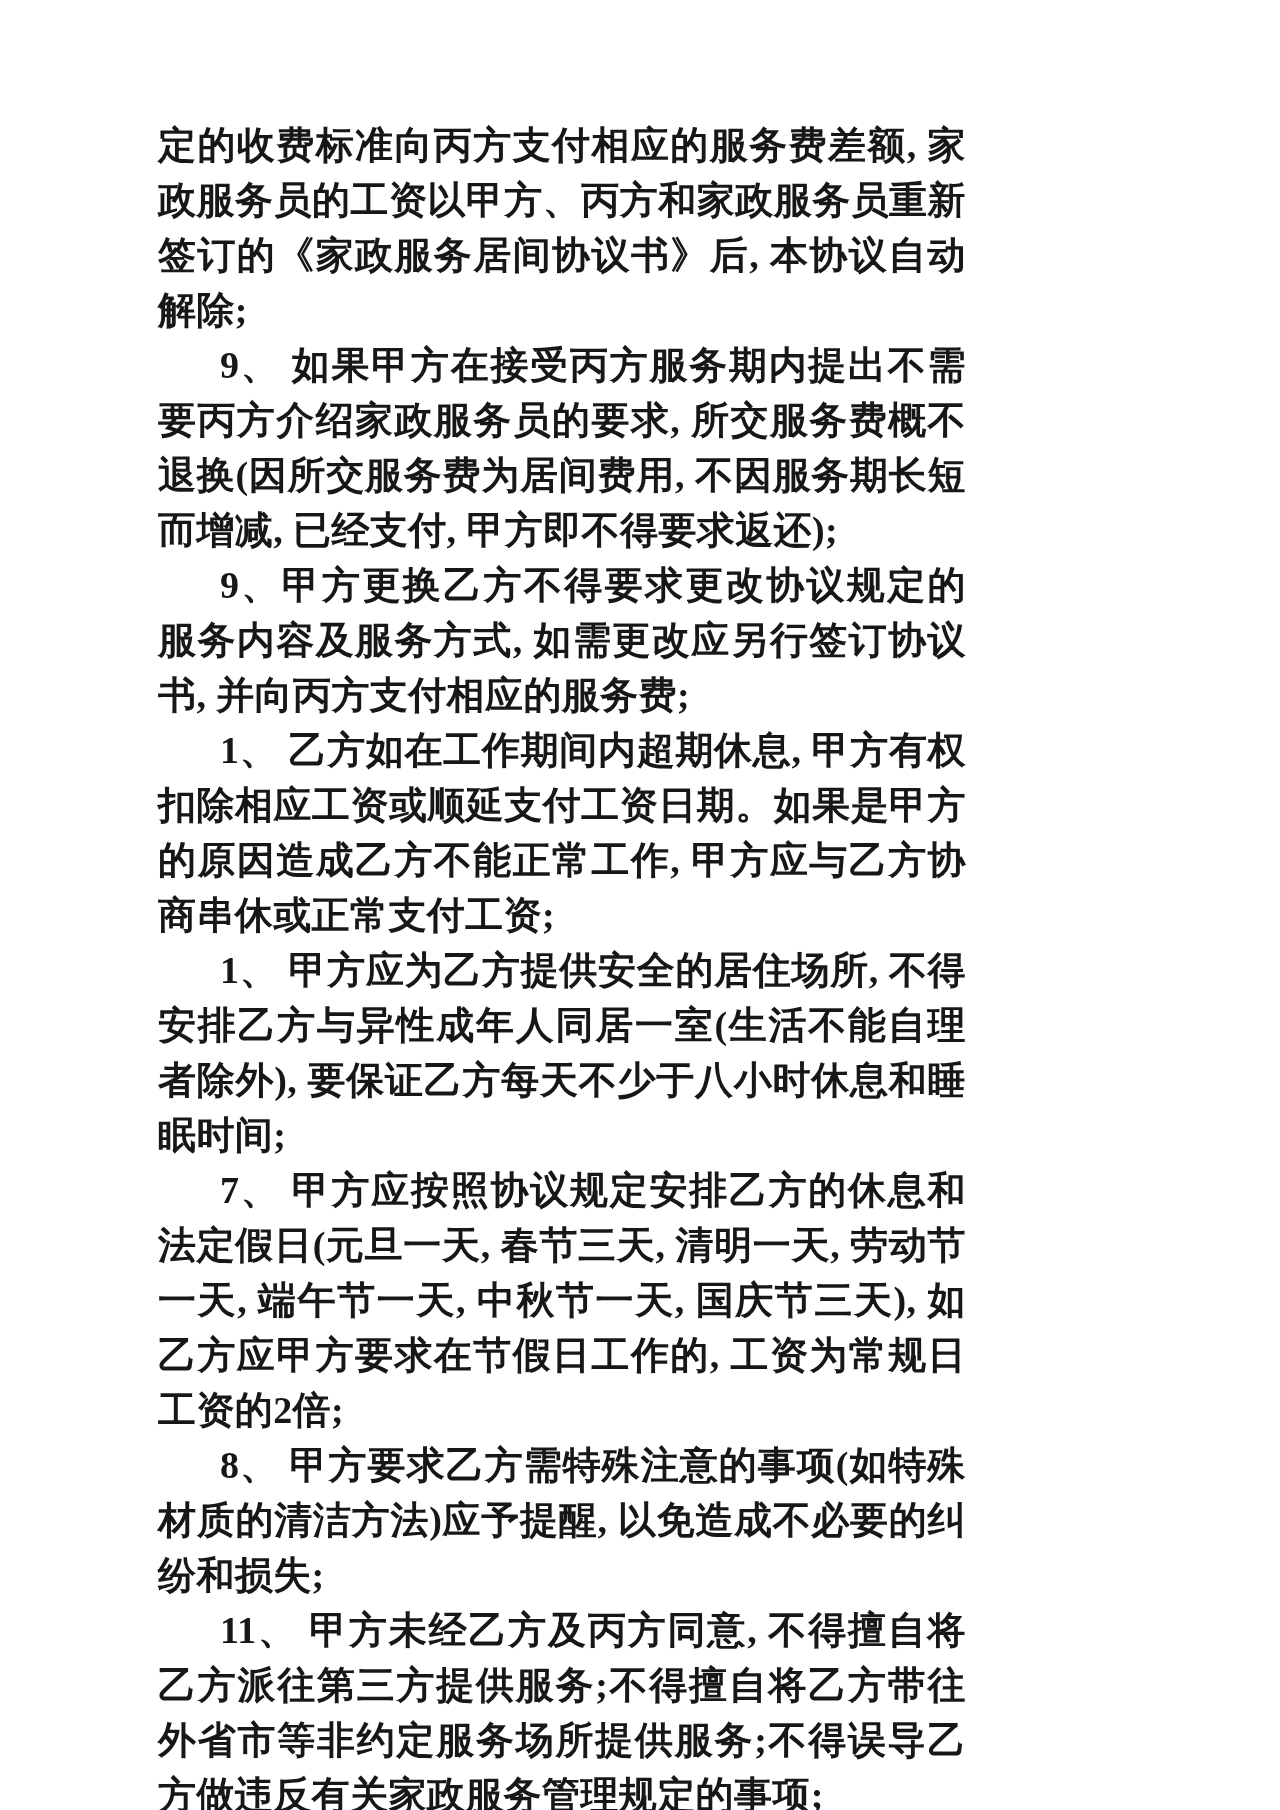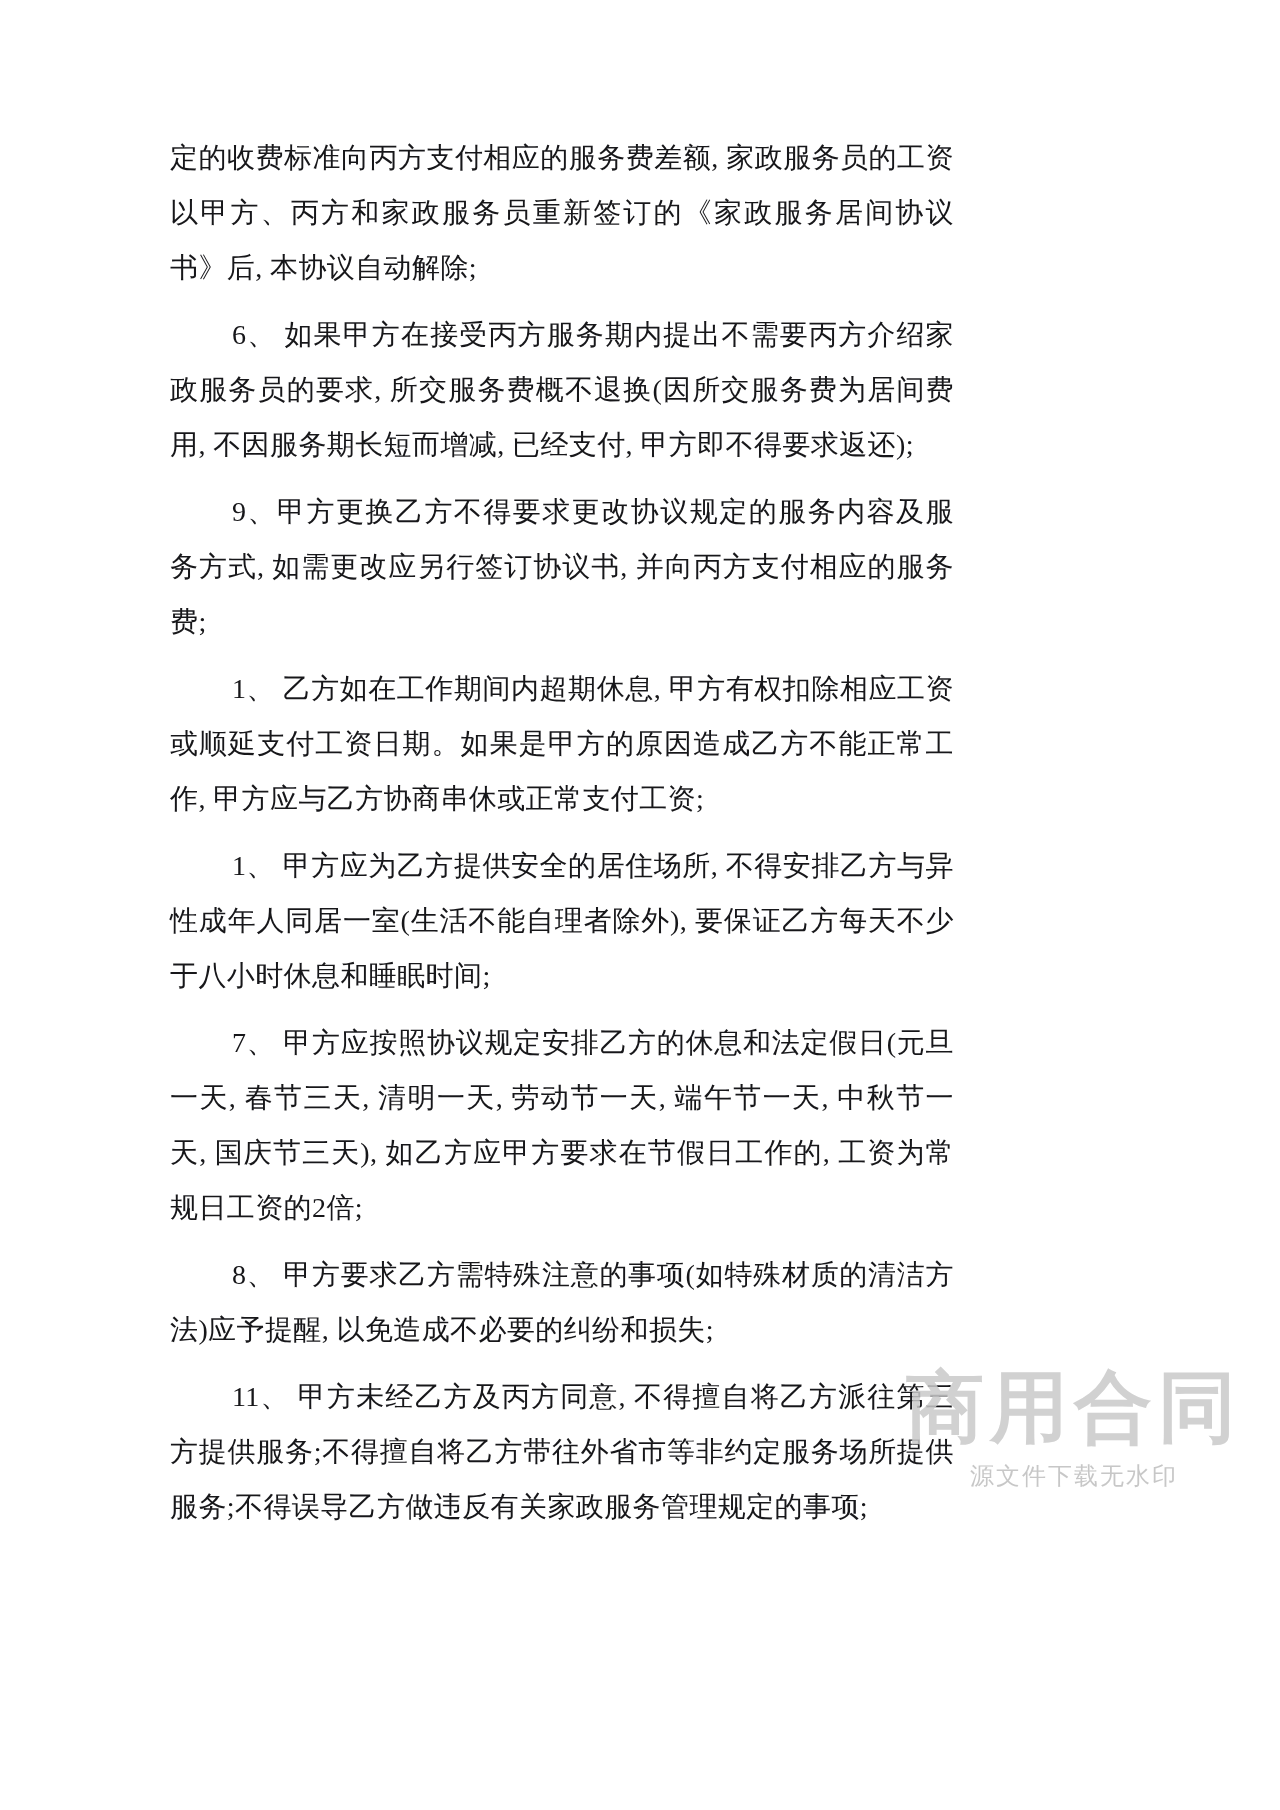--- a/index.html
+++ b/index.html
@@ -15,29 +15,29 @@
     overflow: hidden;
     font-family: "Liberation Serif", "DejaVu Serif", serif;
   }
   .doc-body {
     position: absolute;
     left: 158px;
     top: 118px;
     width: 808px;
   }
   .para {
-    font-size: 28px;
+    font-size: 38px;
     line-height: 55px;
     color: #17171a;
     text-align: justify;
     text-justify: inter-ideograph;
     letter-spacing: 0.4px;
-    margin: 12px;
+    margin: 0;
     text-indent: 0;
-    font-weight: 400;
+    font-weight: 700;
     -webkit-font-smoothing: antialiased;
   }
   .para.indent {
     text-indent: 62px;
   }
   .blank-line {
     display: inline-block;
     width: 268px;
     border-bottom: 2.5px solid #17171a;
     vertical-align: -4px;
@@ -75,36 +75,32 @@
 </style>
 </head>
 <body>
 
 <div class="page">
 
   <div class="doc-body">
 
     <p class="para">定的收费标准向丙方支付相应的服务费差额, 家政服务员的工资以甲方、丙方和家政服务员重新签订的《家政服务居间协议书》后, 本协议自动解除;</p>
 
-    <p class="para indent">6、 如果甲方在接受丙方服务期内提出不需要丙方介绍家政服务员的要求, 所交服务费概不退换(因所交服务费为居间费用, 不因服务期长短而增减, 已经支付, 甲方即不得要求返还);</p>
+    <p class="para indent">9、 如果甲方在接受丙方服务期内提出不需要丙方介绍家政服务员的要求, 所交服务费概不退换(因所交服务费为居间费用, 不因服务期长短而增减, 已经支付, 甲方即不得要求返还);</p>
 
     <p class="para indent">9、甲方更换乙方不得要求更改协议规定的服务内容及服务方式, 如需更改应另行签订协议书, 并向丙方支付相应的服务费;</p>
 
     <p class="para indent">1、 乙方如在工作期间内超期休息, 甲方有权扣除相应工资或顺延支付工资日期。如果是甲方的原因造成乙方不能正常工作, 甲方应与乙方协商串休或正常支付工资;</p>
 
     <p class="para indent">1、 甲方应为乙方提供安全的居住场所, 不得安排乙方与异性成年人同居一室(生活不能自理者除外), 要保证乙方每天不少于八小时休息和睡眠时间;</p>
 
     <p class="para indent">7、 甲方应按照协议规定安排乙方的休息和法定假日(元旦一天, 春节三天, 清明一天, 劳动节一天, 端午节一天, 中秋节一天, 国庆节三天), 如乙方应甲方要求在节假日工作的, 工资为常规日工资的2倍;</p>
 
     <p class="para indent">8、 甲方要求乙方需特殊注意的事项(如特殊材质的清洁方法)应予提醒, 以免造成不必要的纠纷和损失;</p>
 
 
 
     <p class="para indent">11、 甲方未经乙方及丙方同意, 不得擅自将乙方派往第三方提供服务;不得擅自将乙方带往外省市等非约定服务场所提供服务;不得误导乙方做违反有关家政服务管理规定的事项;</p>
 
   </div>
 
-  <div class="watermark">
-    <div class="wm-main">商用合同</div>
-    <div class="wm-sub">源文件下载无水印</div>
-  </div>
 
 </div>
 
 </body></html>

